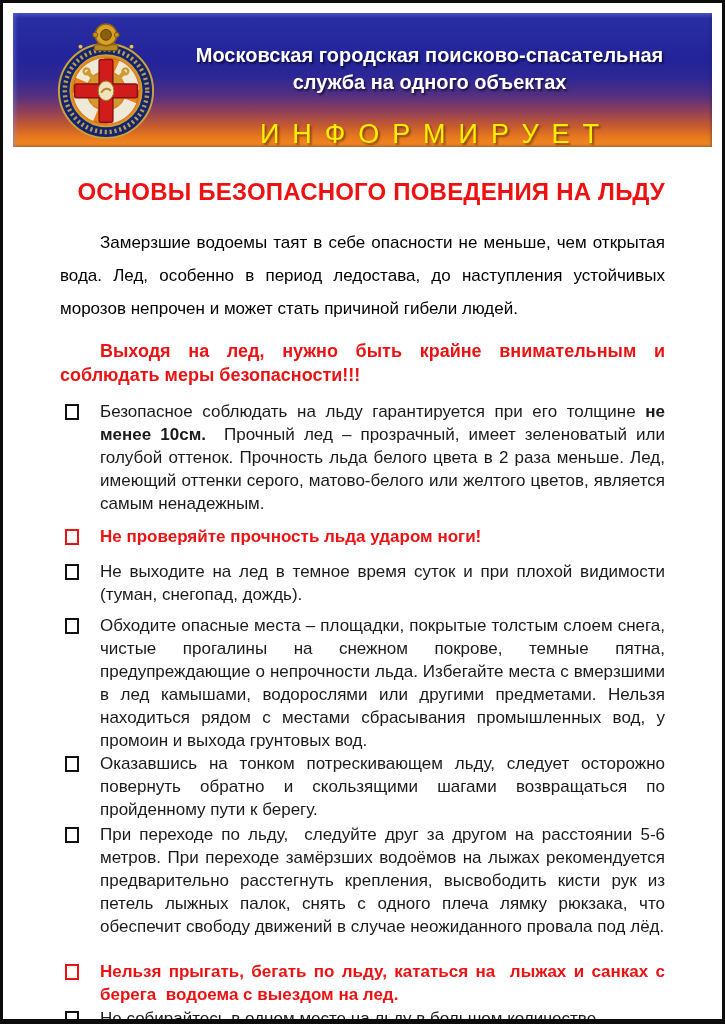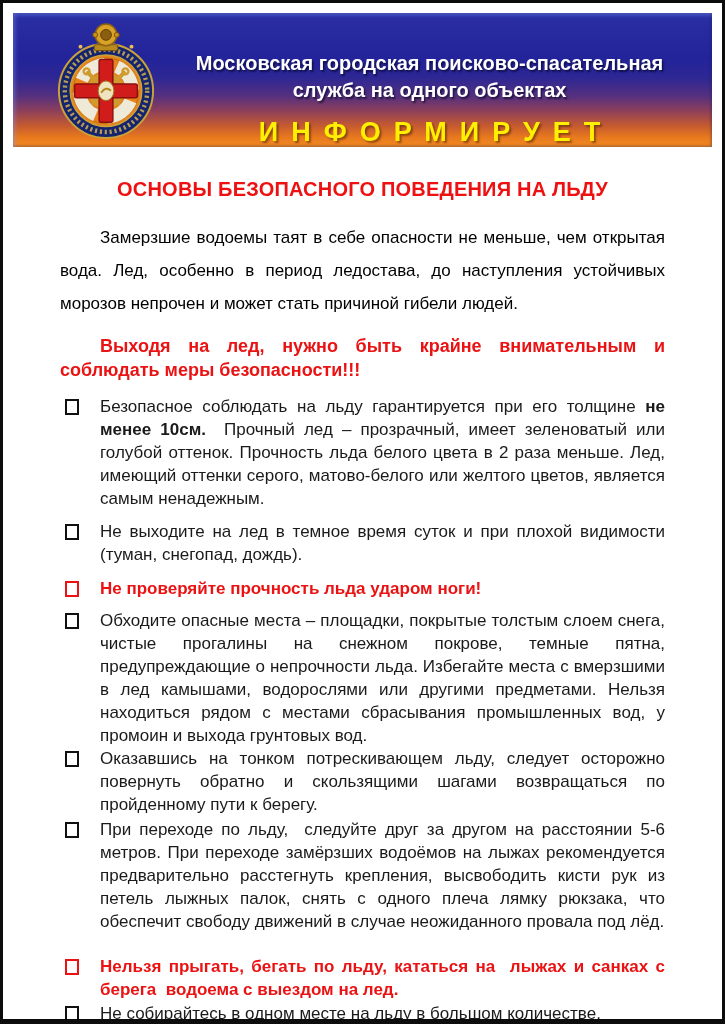--- a/index.html
+++ b/index.html
@@ -7,31 +7,31 @@
        font-family:"Liberation Sans","DejaVu Sans",sans-serif;}
   .page{box-sizing:border-box;width:725px;height:1024px;background:#fff;
         border:3px solid #0c0c0c;border-bottom-width:5px;overflow:hidden;}
 
   
   .header{position:relative;margin:10px 10px 0 10px;height:134px;
     background:linear-gradient(180deg,#2a2fa2 0%,#23239a 34%,#2d2794 48%,
       #55307f 62%,#8d3f5a 73%,#c45a30 84%,#e97a1e 93%,#f28a22 100%);
     box-shadow:inset 2px 2px 4px rgba(130,150,255,.45), inset -1px -1px 3px rgba(0,0,40,.35);}
   .emblem{position:absolute;left:42px;top:6px;}
-  .header-text{position:absolute;left:142px;right:8px;top:16px;text-align:center;}
+  .header-text{position:absolute;left:142px;right:8px;top:8px;text-align:center;}
   .org-title{margin-top:21px;color:#ffffff;font-weight:bold;font-size:20px;line-height:27px;
     text-shadow:1.5px 1.5px 2px rgba(0,0,30,.65);}
-  .informs{margin-top:13px;color:#ffef00;font-weight:bold;font-size:27px;
+  .informs{margin-top:23px;color:#ffef00;font-weight:normal;font-size:27px;
     letter-spacing:13px;text-indent:13px;
     text-shadow:2px 2px 2px rgba(80,35,0,.55);text-align:center;}
 
   
   .content{padding:0 57px;}
-  .doc-title{margin:31px 0 0 0;text-align:center;color:#ee1111;
-    font-size:20px;font-weight:bold;letter-spacing:.2px;}
+  .doc-title{margin:31px 0 0 0;text-align:right;color:#ee1111;
+    font-size:24px;font-weight:bold;letter-spacing:.2px;}
   .para{margin:20px 0 0 0;font-size:17px;line-height:33px;color:#000000;
     text-align:justify;text-indent:40px;}
   .warning{margin-top:14px;color:#ea1212;font-weight:bold;font-size:18px;line-height:24px;}
 
   .rules{margin-top:0;}
   .rule{position:relative;padding-left:40px;text-align:justify;
     font-size:17px;line-height:23px;color:#1a1a1a;}
   .rule .sq{position:absolute;left:5px;top:4px;width:10px;height:12px;
     border:2px solid #111;background:#fff;}
   .rule.red{color:#ea1212;font-weight:bold;line-height:23.5px;}
@@ -106,22 +106,22 @@
 
   <div class="content">
     <h1 class="doc-title">ОСНОВЫ БЕЗОПАСНОГО ПОВЕДЕНИЯ НА ЛЬДУ</h1>
 
     <p class="para">Замерзшие водоемы таят в себе опасности не меньше, чем открытая вода. Лед, особенно в период ледостава, до наступления устойчивых морозов непрочен и может  стать причиной гибели людей.</p>
 
     <p class="para warning">Выходя на лед, нужно быть крайне внимательным и соблюдать меры безопасности!!!</p>
 
     <div class="rules">
         <div class="rule"><span class="sq"></span><span><span>Безопасное соблюдать на льду гарантируется при его толщине </span><span class="b">не менее 10см.</span><span>&nbsp; Прочный лед – прозрачный, имеет зеленоватый или голубой оттенок. Прочность льда белого цвета в 2 раза меньше. Лед, имеющий оттенки серого, матово-белого или желтого цветов, является самым ненадежным.</span></span></div>
+        <div class="rule red"><span class="sq"></span><span><span>Не проверяйте прочность льда ударом ноги!</span></span></div>
         <div class="rule"><span class="sq"></span><span><span>Не выходите на лед в темное время суток и при плохой видимости (туман, снегопад, дождь).</span></span></div>
-        <div class="rule red"><span class="sq"></span><span><span>Не проверяйте прочность льда ударом ноги!</span></span></div>
         <div class="rule"><span class="sq"></span><span><span>Обходите опасные места – площадки, покрытые толстым слоем снега, чистые прогалины на снежном покрове, темные пятна, предупреждающие о непрочности льда. Избегайте места с вмерзшими в лед камышами, водорослями или другими предметами. Нельзя находиться рядом с местами сбрасывания промышленных вод, у промоин и выхода грунтовых вод.</span></span></div>
         <div class="rule"><span class="sq"></span><span><span>Оказавшись на тонком потрескивающем льду, следует осторожно повернуть обратно и скользящими шагами возвращаться по пройденному пути к берегу.</span></span></div>
         <div class="rule"><span class="sq"></span><span><span>При переходе по льду,&nbsp; следуйте друг за другом на расстоянии 5-6 метров. При переходе замёрзших водоёмов на лыжах рекомендуется предварительно расстегнуть крепления, высвободить кисти рук из петель лыжных палок, снять с одного плеча лямку рюкзака, что обеспечит свободу движений в случае неожиданного провала под лёд.</span></span></div>
         <div class="rule red"><span class="sq"></span><span><span>Нельзя прыгать, бегать по льду, кататься на&nbsp; лыжах и санках с берега&nbsp; водоема с выездом на лед.</span></span></div>
         <div class="rule"><span class="sq"></span><span><span>Не собирайтесь в одном месте на льду в большом количестве.</span></span></div>
       </div>
   </div>
 
 </div>
 

